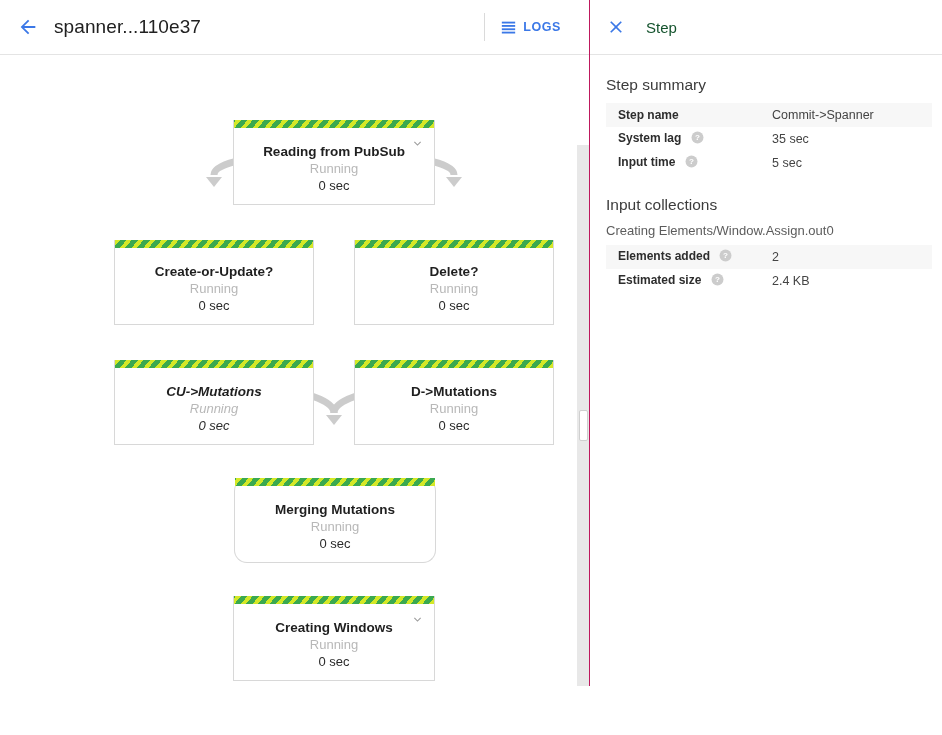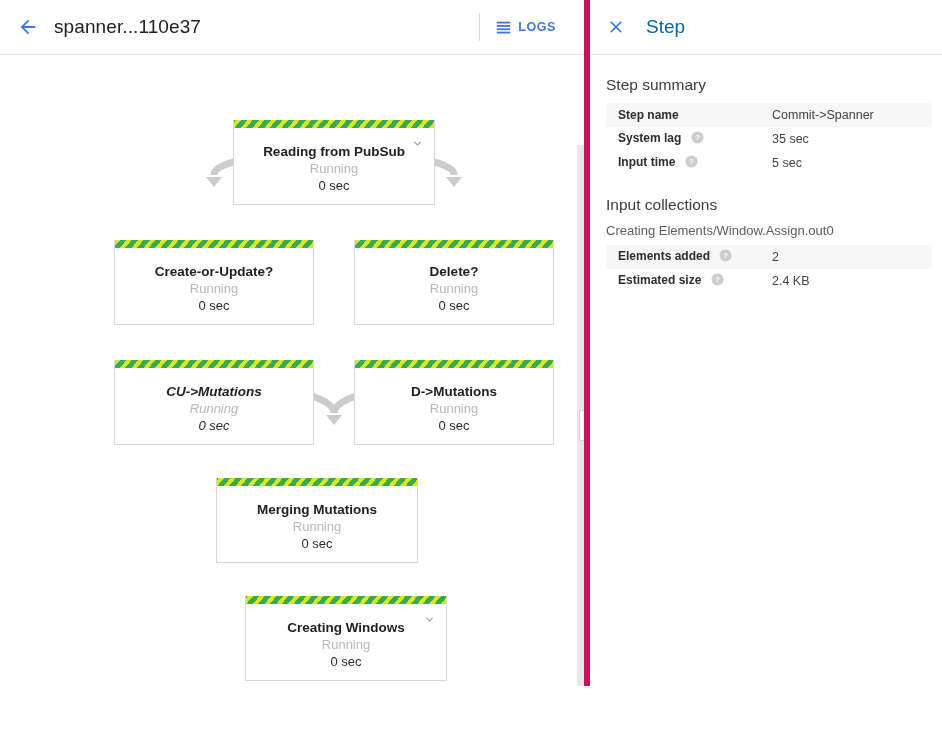--- a/index.html
+++ b/index.html
@@ -19,21 +19,21 @@
     height: 735px;
     display: flex;
   }
 
   
   .left-panel {
     position: relative;
     width: 590px;
     height: 686px;
     background: #ffffff;
-    border-right: 6px solid #be185d;
+    border-right: 1px solid #be185d;
     overflow: hidden;
   }
 
   .topbar {
     position: relative;
     height: 55px;
     border-bottom: 1px solid #e4e4e4;
     display: flex;
     align-items: center;
     background: #fff;
@@ -176,22 +176,22 @@
     align-items: center;
   }
   .close-btn {
     width: 44px; height: 44px;
     margin-left: 4px;
     display: flex; align-items: center; justify-content: center;
     cursor: pointer;
     border-radius: 50%;
   }
   .panel-title {
-    font-size: 19px;
-    color: #0369a1;
+    font-size: 15px;
+    color: #14532d;
     margin-left: 8px;
   }
 
   .panel-content { padding: 0 0 0 0; }
 
   .section-heading {
     font-size: 15.5px;
     color: #3c3c3c;
     margin: 21px 0 9px 16px;
   }
@@ -338,30 +338,30 @@
 
       <div class="node" style="left:354px; top:305px; width:200px;">
         <div class="node-stripe"></div>
         <div class="node-body">
           <div class="node-title">D-&gt;Mutations</div>
           <div class="node-status">Running</div>
           <div class="node-time">0 sec</div>
         </div>
       </div>
 
-      <div class="node" style="left:216px; top:423px; width:202px;">
+      <div class="node" style="left:234px; top:423px; width:202px;border-radius:13px;">
         <div class="node-stripe"></div>
         <div class="node-body">
           <div class="node-title">Merging Mutations</div>
           <div class="node-status">Running</div>
           <div class="node-time">0 sec</div>
         </div>
       </div>
 
-      <div class="node" style="left:233px; top:541px; width:202px;margin-left:12px;">
+      <div class="node" style="left:233px; top:541px; width:202px;">
         <div class="node-stripe"></div>
         <div class="node-body">
           <div class="node-title">Creating Windows</div>
           <div class="node-status">Running</div>
           <div class="node-time">0 sec</div>
           <span class="node-chevron">
             <svg width="15" height="15" viewBox="0 0 24 24">
                 <path d="M7 9.5l5 5 5-5" fill="none" stroke="#9c9c9c" stroke-width="1.8"></path>
               </svg>
           </span>

